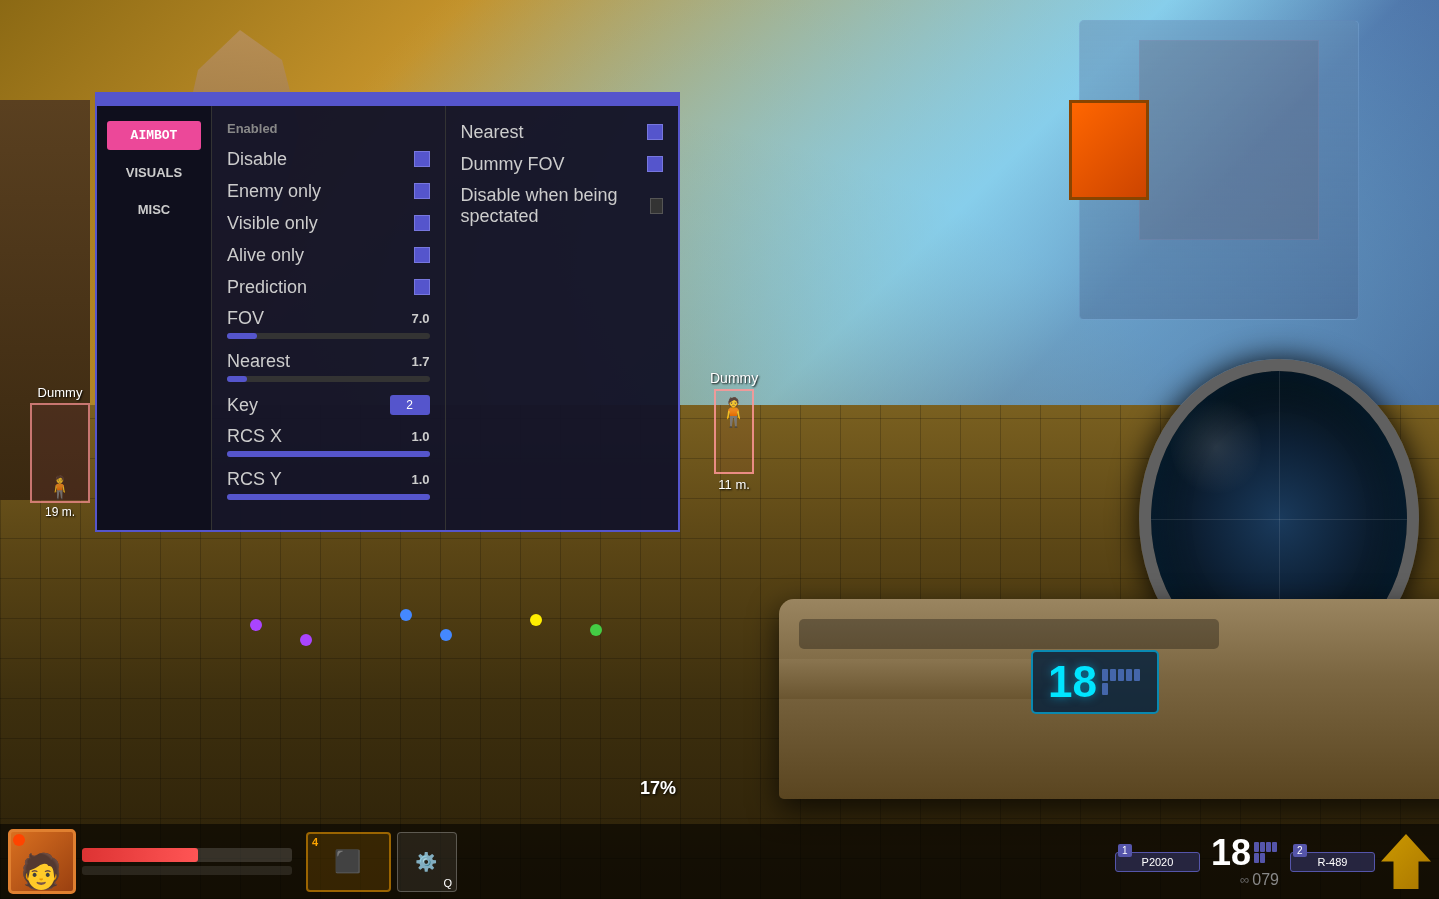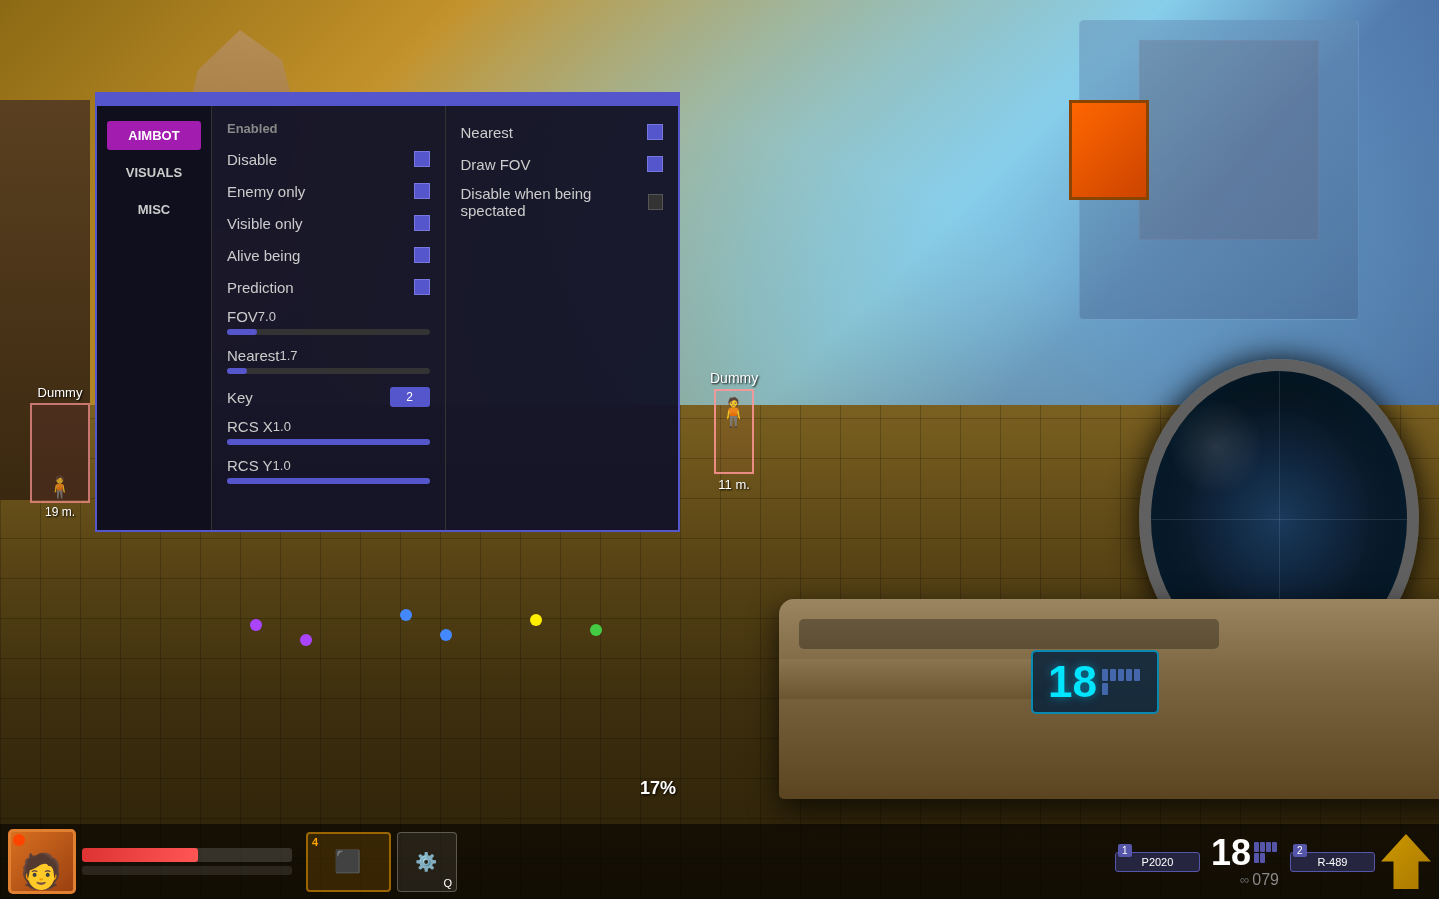--- a/index.html
+++ b/index.html
@@ -93,22 +93,23 @@
       cursor: pointer;
       border-radius: 3px;
       font-size: 13px;
       font-weight: bold;
       color: #ccc;
       background: transparent;
       border: none;
     }
 
     .sidebar-btn.active {
-      background: #a21caf;
+      background: #ec4899;
       color: white;
+      font-family: Liberation Mono, monospace;
     }
 
     
     .col-left {
       flex: 1;
       padding: 15px;
       border-right: 1px solid #333;
     }
 
     
@@ -127,21 +128,21 @@
     .setting-row {
       display: flex;
       align-items: center;
       justify-content: space-between;
       margin-bottom: 10px;
       min-height: 22px;
     }
 
     .setting-label {
       color: #ccc;
-      font-size: 15px;
+      font-size: 18px;
     }
 
     .toggle-checkbox {
       width: 16px;
       height: 16px;
       background: #5555cc;
       border: 1px solid #7777dd;
       cursor: pointer;
     }
 
@@ -150,20 +151,21 @@
       border: 1px solid #555;
     }
 
     .slider-container {
       margin-bottom: 12px;
     }
 
     .slider-row {
       display: flex;
       align-items: center;
+      justify-content: space-between;
       margin-bottom: 4px;
     }
 
     .slider-track {
       width: 100%;
       height: 6px;
       background: #333;
       border-radius: 3px;
       position: relative;
       margin-top: 4px;
@@ -171,20 +173,21 @@
 
     .slider-fill {
       height: 100%;
       background: #5555cc;
       border-radius: 3px;
     }
 
     .slider-value {
       color: #ccc;
       font-size: 13px;
+      font-weight: bold;
     }
 
     .key-btn {
       background: #5555cc;
       color: white;
       font-size: 12px;
       padding: 3px 12px;
       border: none;
       border-radius: 3px;
       cursor: pointer;
@@ -375,21 +378,21 @@
         <span class="setting-label">Enemy only</span>
         <div class="toggle-checkbox"></div>
       </div>
 
       <div class="setting-row">
         <span class="setting-label">Visible only</span>
         <div class="toggle-checkbox"></div>
       </div>
 
       <div class="setting-row">
-        <span class="setting-label">Alive being</span>
+        <span class="setting-label">Alive only</span>
         <div class="toggle-checkbox"></div>
       </div>
 
       <div class="setting-row">
         <span class="setting-label">Prediction</span>
         <div class="toggle-checkbox"></div>
       </div>
 
       <div class="slider-container">
         <div class="slider-row">
@@ -438,21 +441,21 @@
     </div>
 
     <div class="col-right">
 
       <div class="setting-row">
         <span class="setting-label">Nearest</span>
         <div class="toggle-checkbox"></div>
       </div>
 
       <div class="setting-row">
-        <span class="setting-label">Draw FOV</span>
+        <span class="setting-label">Dummy FOV</span>
         <div class="toggle-checkbox"></div>
       </div>
 
       <div class="setting-row">
         <span class="setting-label">Disable when being spectated</span>
         <div class="toggle-checkbox unchecked"></div>
       </div>
     </div>
   </div>
 </div>

